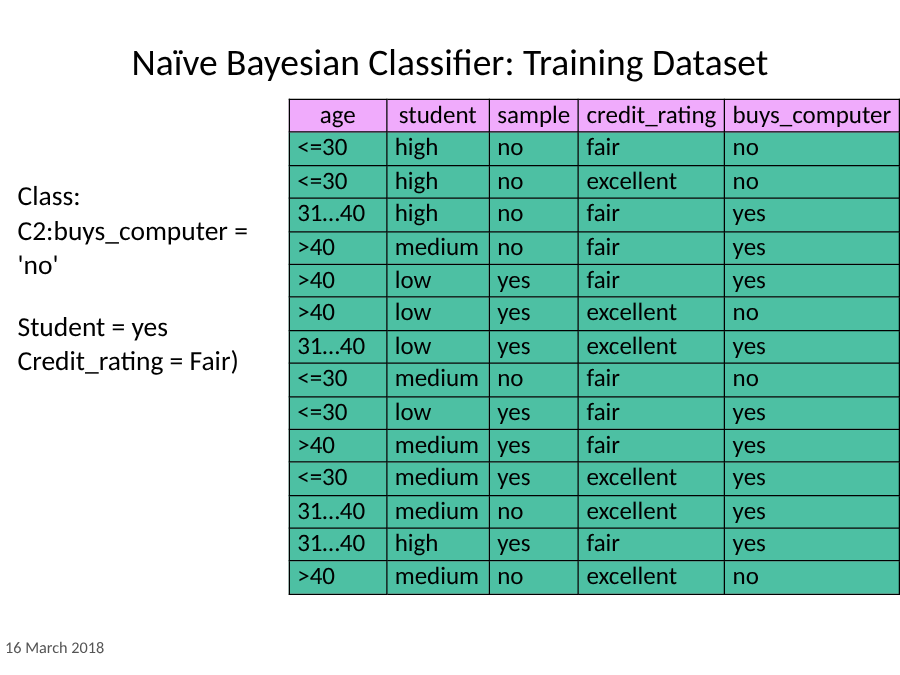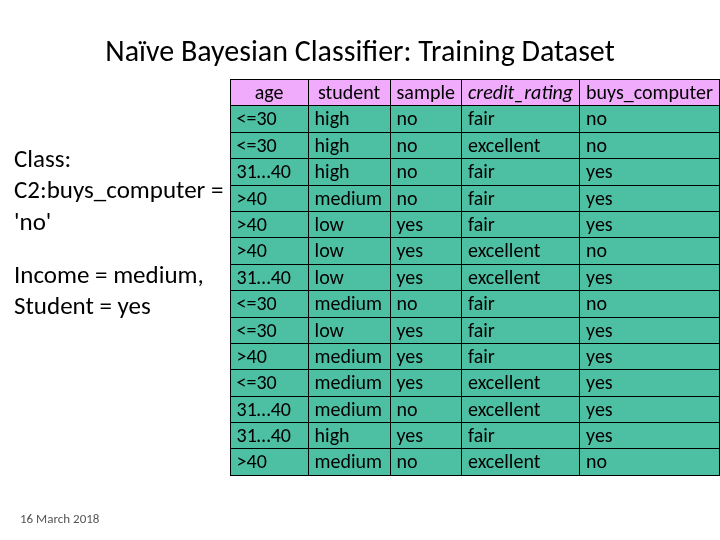--- a/index.html
+++ b/index.html
@@ -18,30 +18,30 @@
     padding: 32px 0 8px 0;
   }
   .content {
     display: flex;
     flex-direction: row;
     padding-left: 14px;
   }
   .left {
     width: 262px;
     padding-top: 66px;
-    font-size: 25px;
+    font-size: 22px;
     line-height: 1.25;
   }
   .left .block {
     margin-bottom: 22px;
   }
   .date {
     position: absolute;
     bottom: 14px;
-    left: 20px;
+    left: 4px;
     font-size: 13px;
     color: #555;
   }
   .right {
     flex: 0 0 auto;
     padding-top: 2px;
   }
   table {
     border-collapse: collapse;
   }
@@ -58,37 +58,37 @@
     background: #f0abfc;
     text-align: center;
     font-weight: 400;
   }
   tbody td {
     background: #4dc0a3;
   }
   .col-age { width: 78px; }
   .col-income { width: 82px; }
   .col-student { width: 70px; }
-  .col-credit { width: 108px; font-style: italic; }
+  .col-credit { width: 108px; }
   .col-buys { width: 58px; }
 </style>
 </head>
 <body>
 
 <div class="title">Naïve Bayesian Classifier: Training Dataset</div>
 
 <div class="content">
   <div class="left">
     <div class="block">
       <div>Class:</div>
       <div>C2:buys_computer = 'no'</div>
     </div>
     <div class="block">
-      <div>Income = medium,</div>
       <div>Student = yes</div>
+      <div>Credit_rating = Fair)</div>
     </div>
   </div>
 
   <div class="right">
     <table>
       <thead>
         <tr>
           <th class="col-age">age</th>
           <th class="col-income">student</th>
           <th class="col-student">sample</th>

